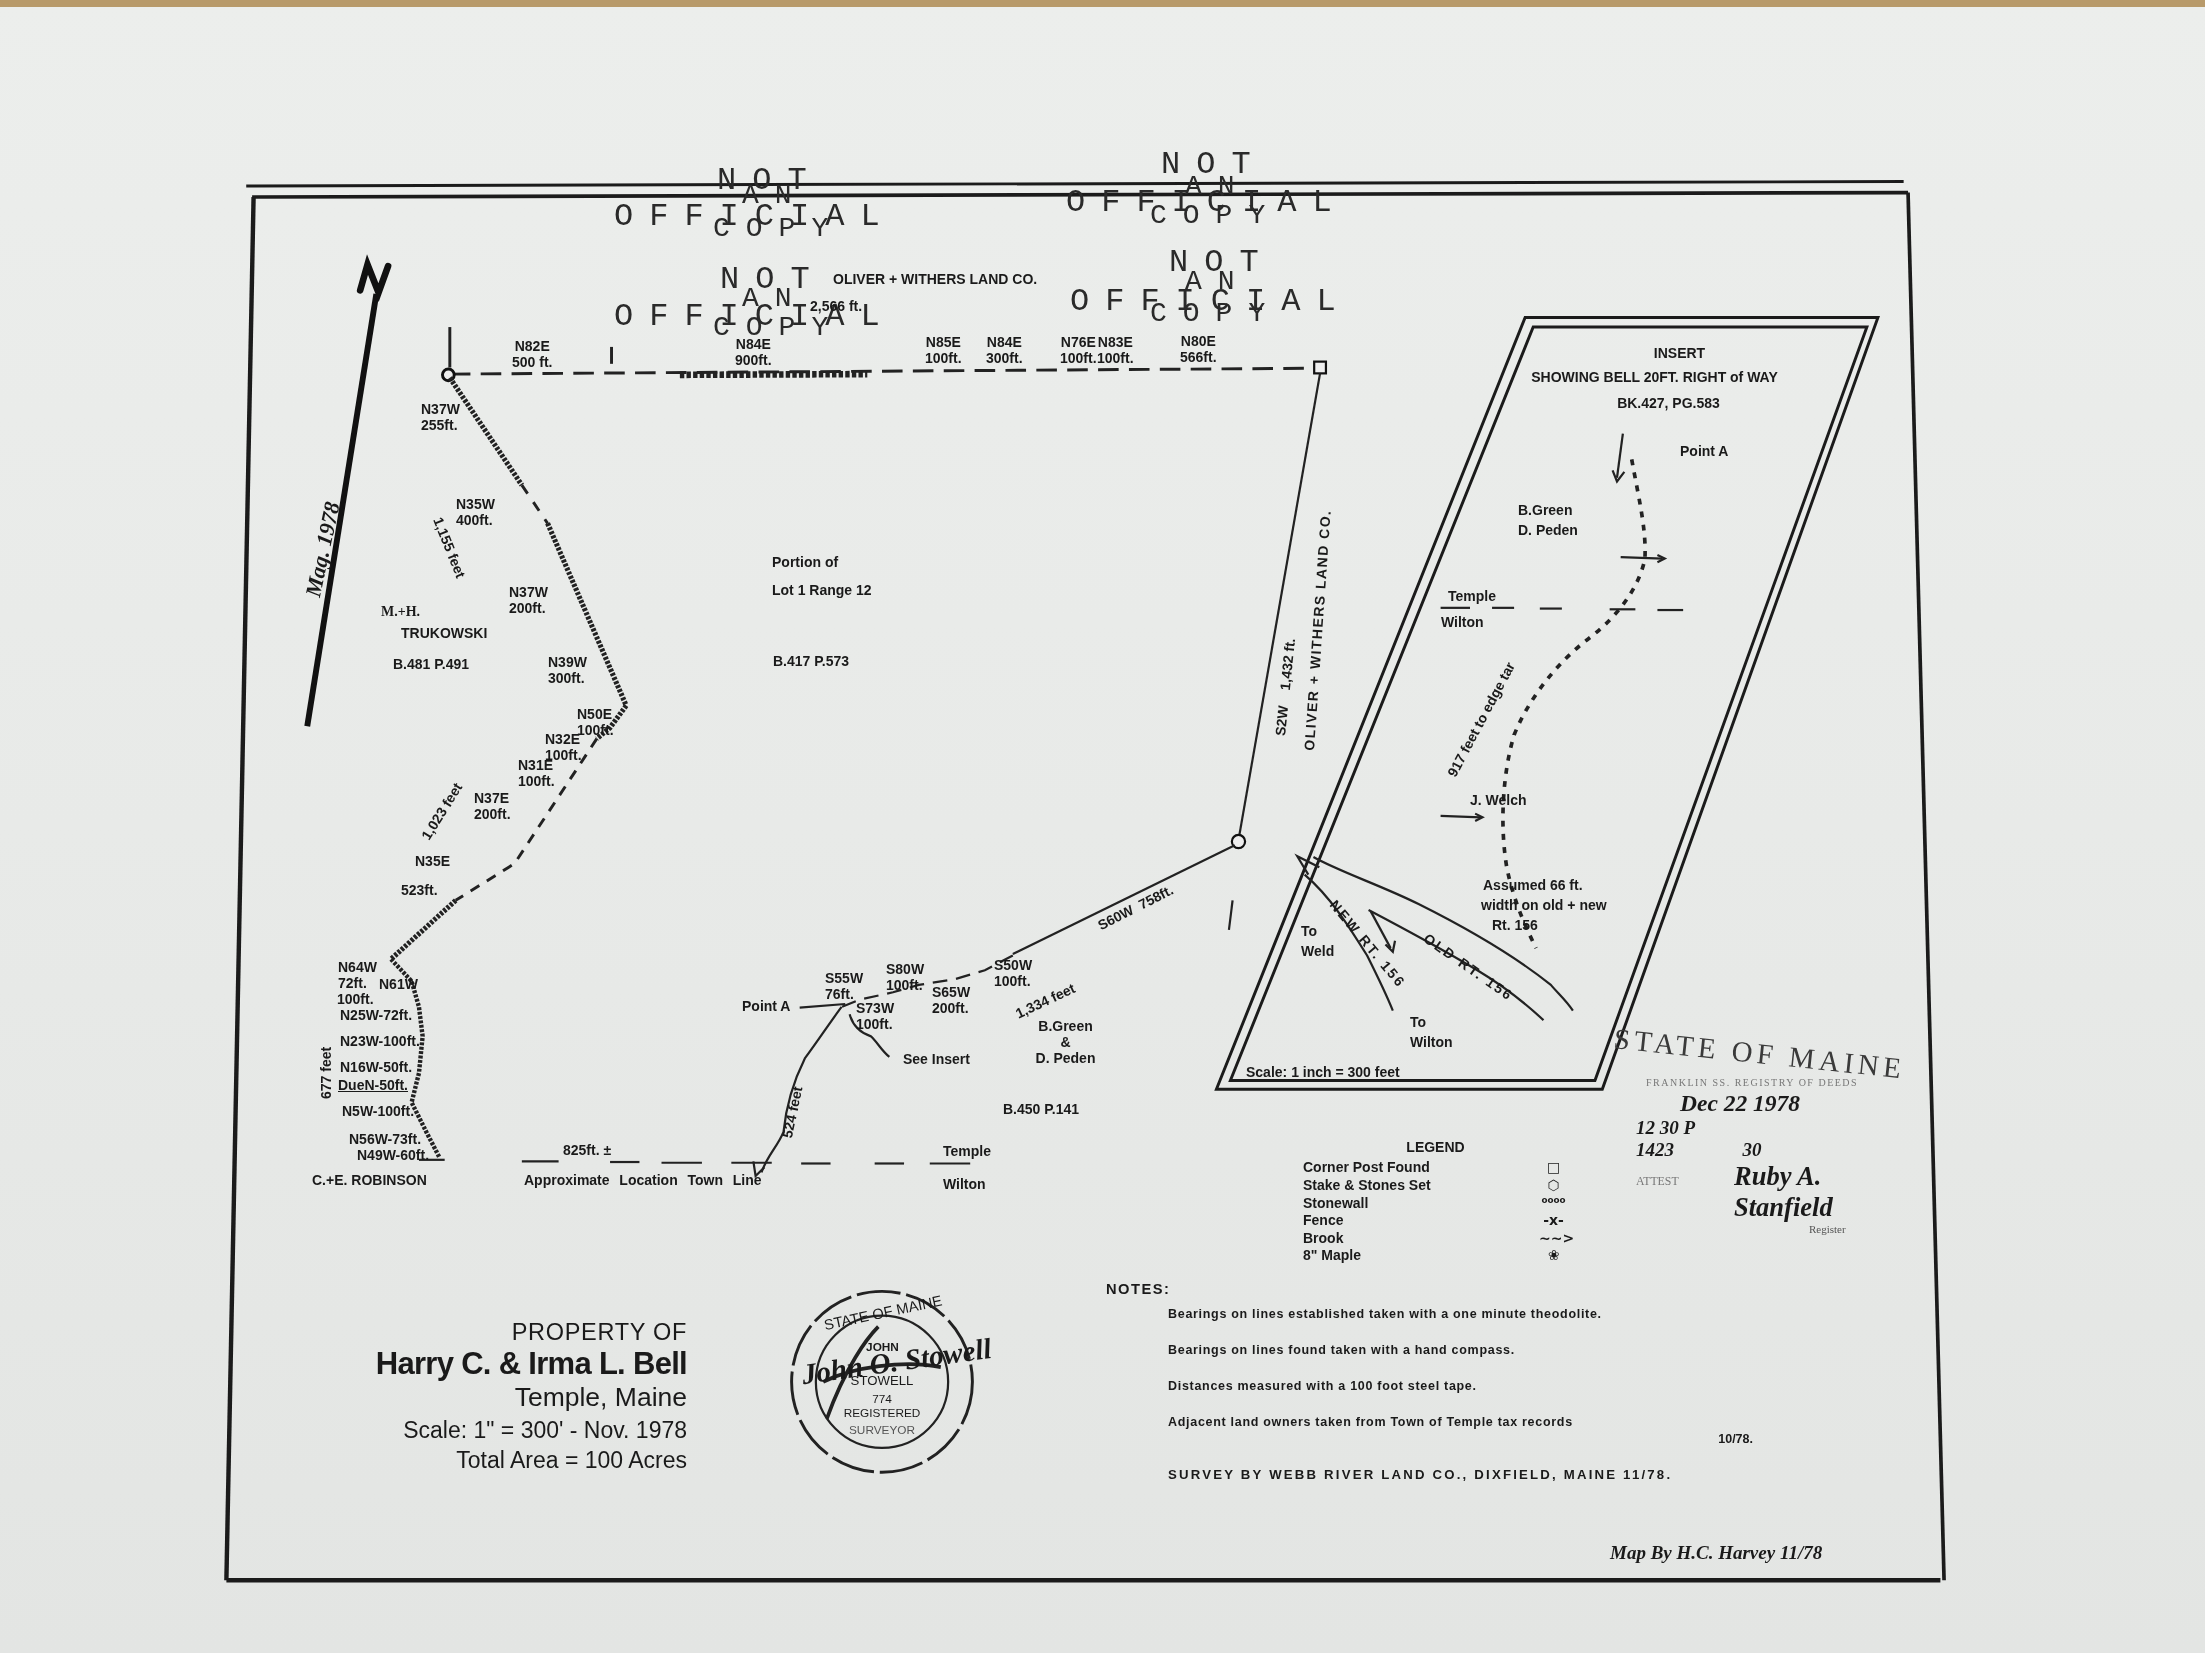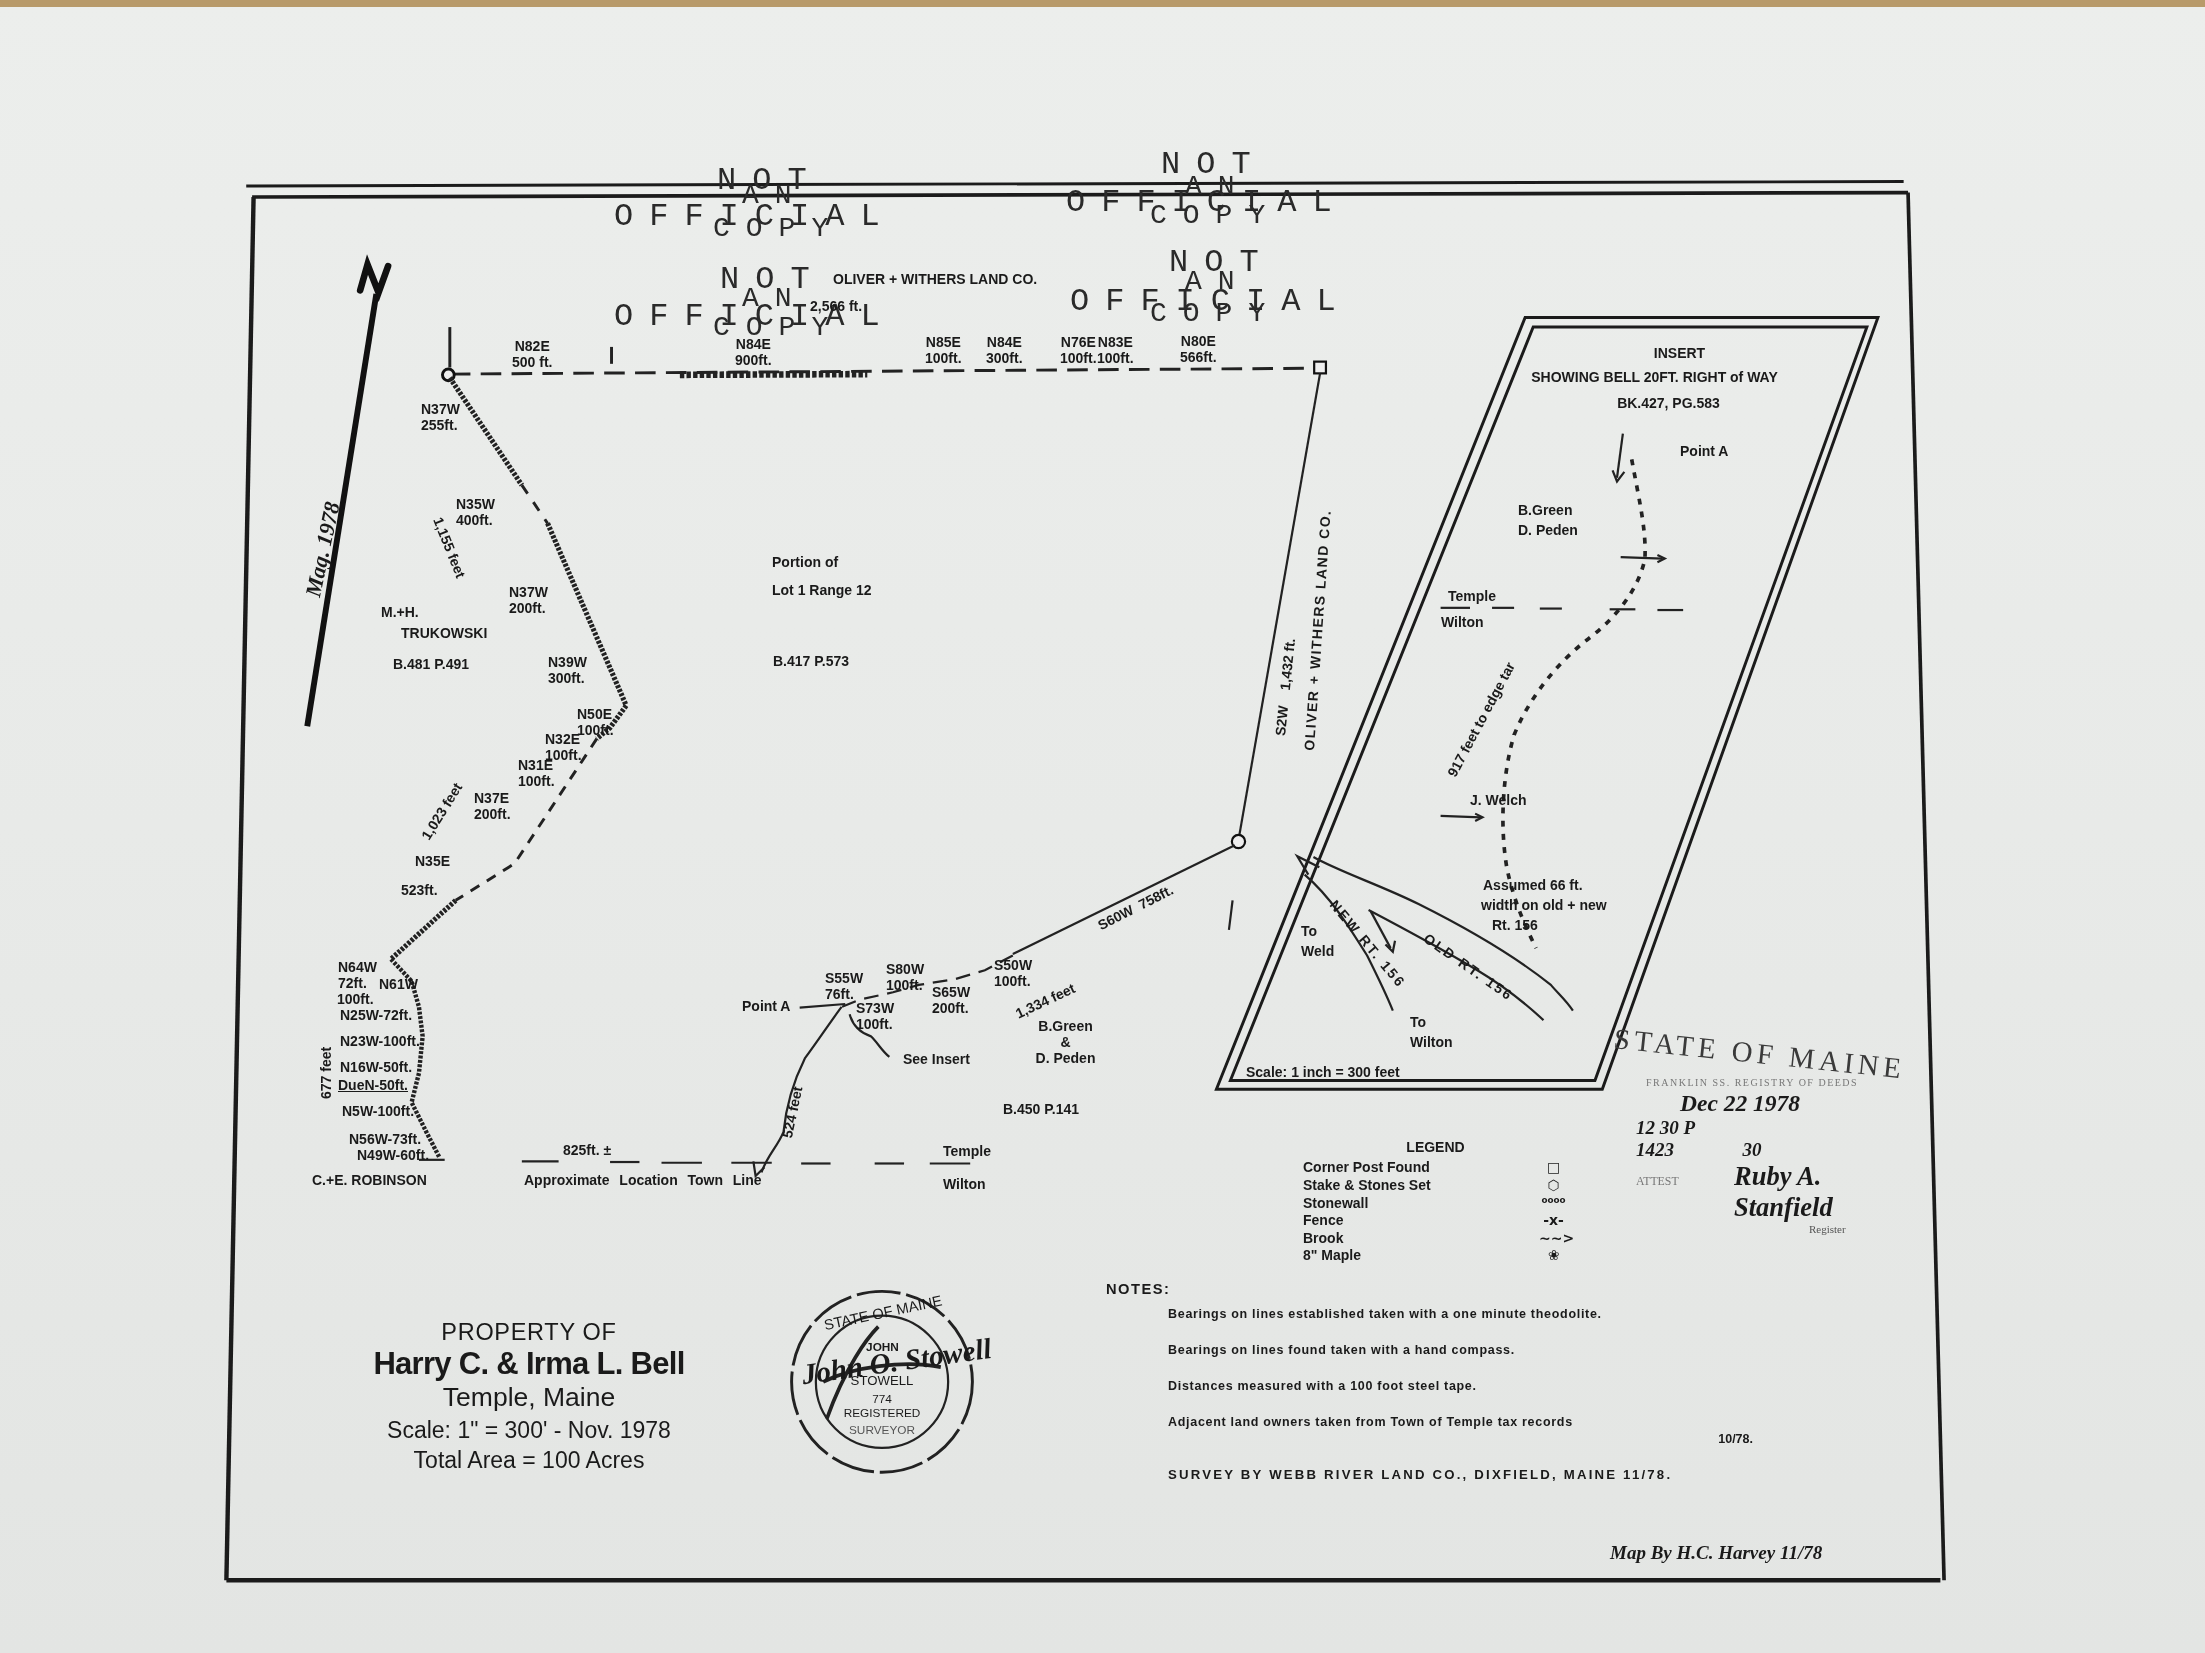--- a/index.html
+++ b/index.html
@@ -8,21 +8,21 @@
   .paper { position:absolute; left:0; top:0; width:2205px; height:1653px;
            background:linear-gradient(180deg,#eceeec 0%,#e8eae8 50%,#e3e5e3 100%); }
   .topedge { position:absolute; left:0; top:0; width:2205px; height:7.4px; background:#b89a6a; }
   svg.map { position:absolute; left:0; top:0; }
   .lbl { position:absolute; font-family:"Liberation Sans", sans-serif; font-weight:bold;
          font-size:14px; line-height:16px; color:#1a1a1a; white-space:nowrap; }
   .lbl.c { text-align:center; }
   .wm { position:absolute; font-family:"Liberation Mono", monospace; font-size:32px;
         color:#2a2a2a; letter-spacing:16px; white-space:nowrap; }
   .rot { transform-origin:left top; }
-  .title-block { position:absolute; left:371px; top:1319px; width:316px; text-align:center; color:#1a1a1a; }
+  .title-block { position:absolute; left:371px; top:1319px; width:316px; text-align:right; color:#1a1a1a; }
   .title-block .t1 { font-size:23.5px; letter-spacing:0.7px; }
   .title-block .t2 { font-size:31px; font-weight:bold; letter-spacing:-0.7px; }
   .title-block .t3 { font-size:26.5px; }
   .title-block .t4 { font-size:23px; margin-top:4.4px; }
   .title-block .t5 { font-size:23px; margin-top:2.9px; }
   .notes { position:absolute; left:1106px; top:1281px; width:647px; font-weight:bold; font-size:12.5px; }
   .notes .hdr { font-size:14.7px; letter-spacing:1.5px; }
   .notes .n { margin-left:62px; margin-top:22px; letter-spacing:0.7px; }
   .notes .date { text-align:right; margin-top:2.9px; }
   .notes .survey { margin-left:62px; margin-top:20.6px; letter-spacing:2.2px; font-size:13.2px; }
@@ -237,21 +237,21 @@
 <div class="lbl" style="left:340px;top:1059px;">N16W-50ft.</div>
 <div class="lbl" style="left:338px;top:1077px;text-decoration:underline;">DueN-50ft.</div>
 <div class="lbl" style="left:342px;top:1103px;">N5W-100ft.</div>
 <div class="lbl" style="left:349px;top:1131px;">N56W-73ft.</div>
 <div class="lbl" style="left:357px;top:1147px;">N49W-60ft.</div>
 <div class="lbl rot" style="left:318px;top:1099px;transform:rotate(-90deg);">677 feet</div>
 
 <div class="lbl" style="left:772px;top:554px;font-weight:bold;">Portion of</div>
 <div class="lbl" style="left:772px;top:582px;">Lot 1 Range 12</div>
 <div class="lbl" style="left:773px;top:653px;">B.417 P.573</div>
-<div class="lbl" style="left:381px;top:604px;">M.+H.</div>
+<div class="lbl" style="left:381px;top:604px;font-family:Liberation Serif, serif;">M.+H.</div>
 <div class="lbl" style="left:401px;top:625px;">TRUKOWSKI</div>
 <div class="lbl" style="left:393px;top:656px;">B.481 P.491</div>
 <div class="lbl c" style="left:1025px;top:1018px;width:81px;">
     <div>B.Green</div>
     <div>&amp;</div>
     <div>D. Peden</div>
   </div>
 <div class="lbl" style="left:1003px;top:1101px;">B.450 P.141</div>
 <div class="lbl" style="left:312px;top:1172px;">C.+E. ROBINSON</div>
 

